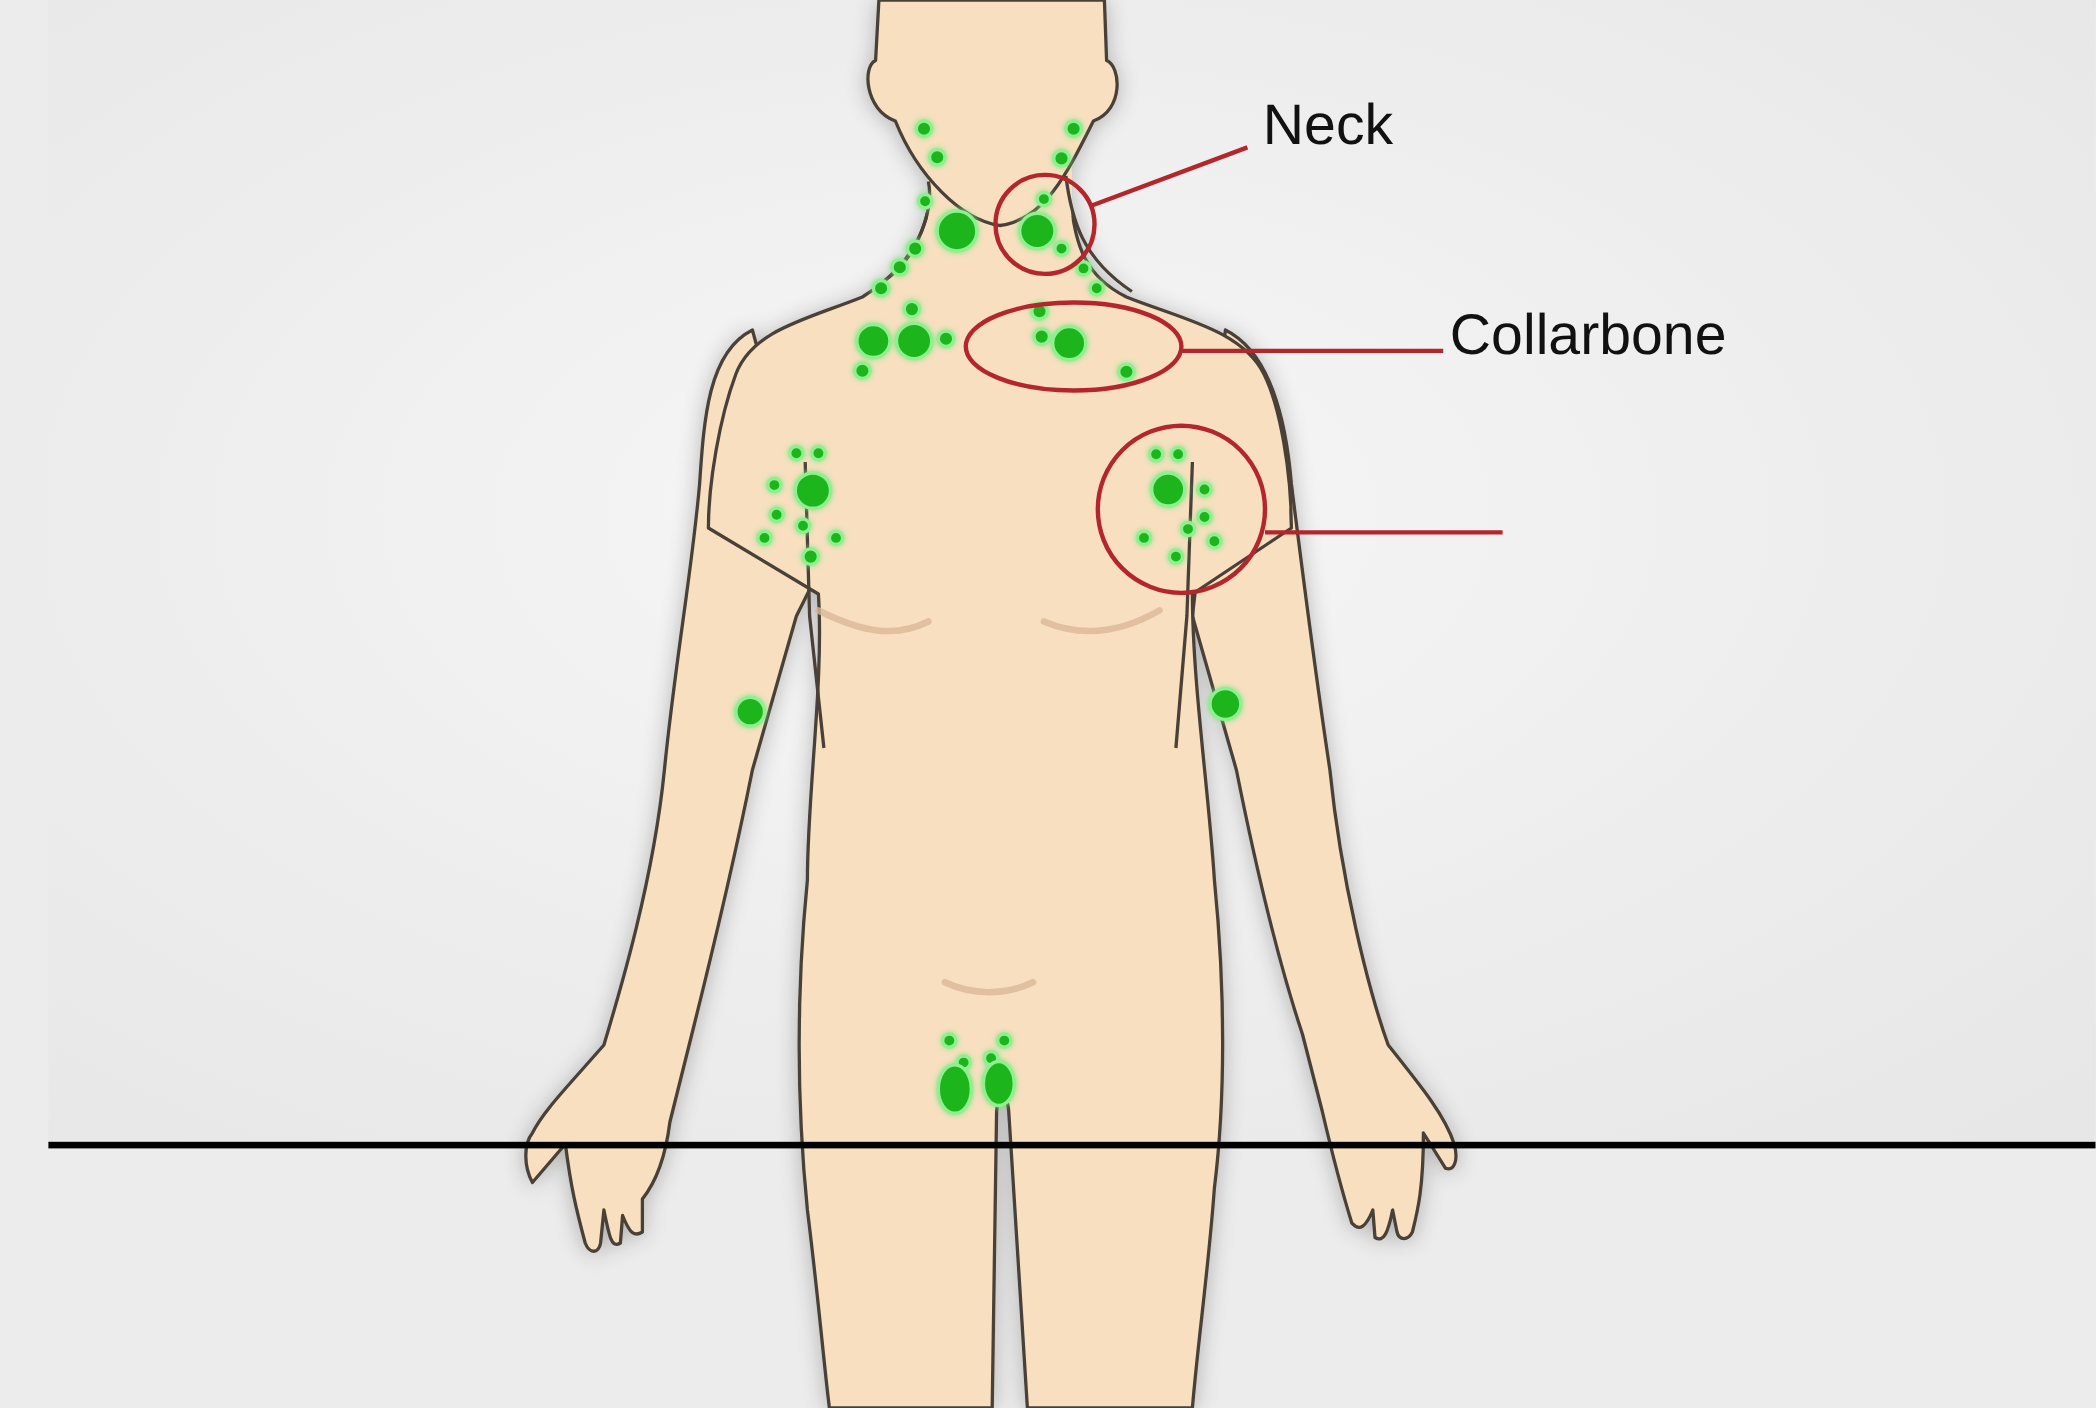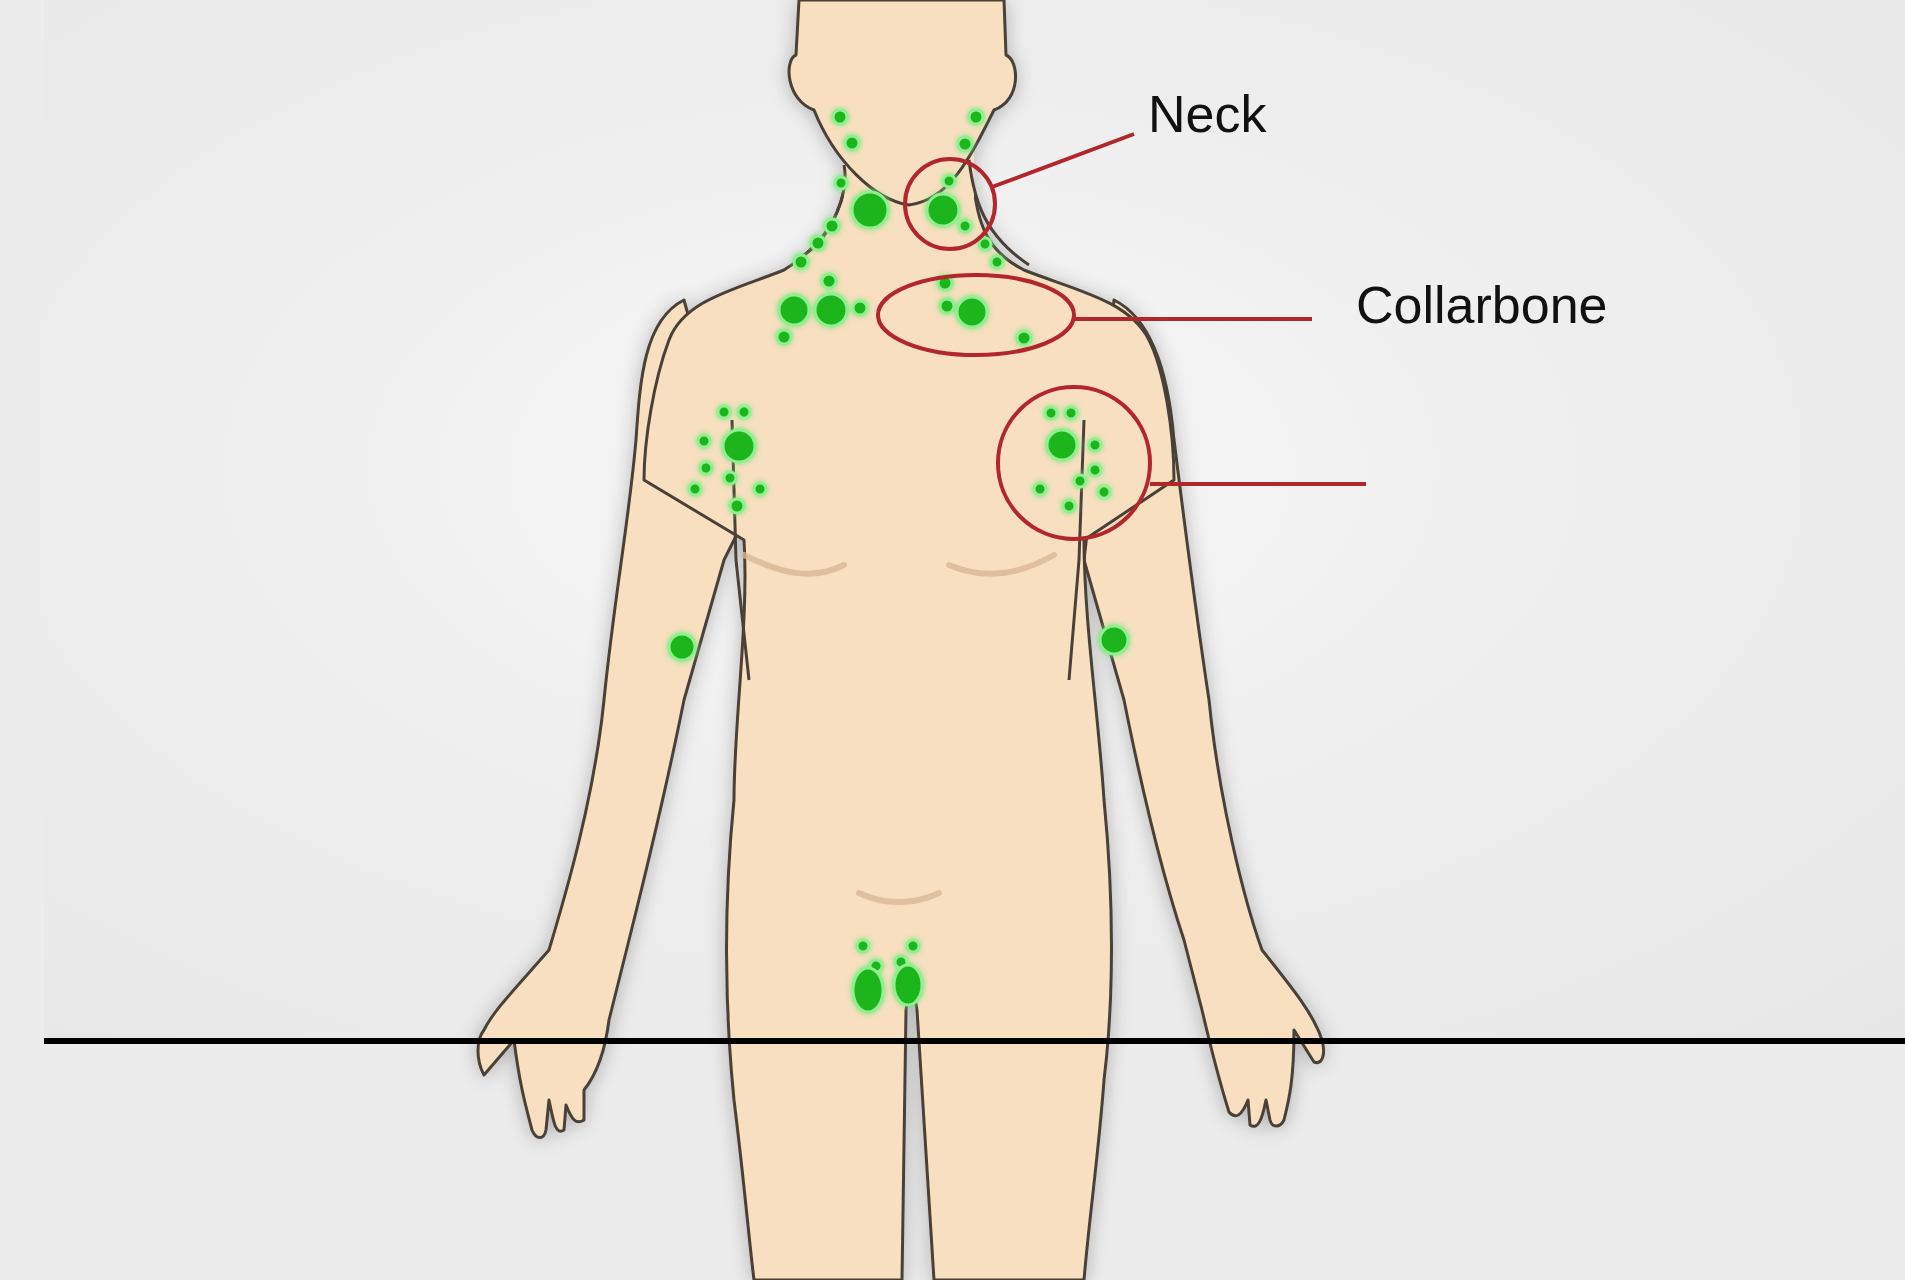--- a/index.html
+++ b/index.html
@@ -124,16 +124,16 @@
       <circle cx="906" cy="204" r="45"></circle>
       <line x1="948" y1="187" x2="1090" y2="134"></line>
       <ellipse cx="932" cy="315" rx="98" ry="40"></ellipse>
       <line x1="1030" y1="319" x2="1268" y2="319"></line>
       <circle cx="1030" cy="463" r="76"></circle>
       <line x1="1106" y1="484" x2="1322" y2="484"></line>
     </g>
   </svg>
 
   <div class="label" style="left:1104px;top:84px;">Neck</div>
-  <div class="label" style="left:1312px;top:275px;">Collarbone</div>
+  <div class="label" style="left:1274px;top:275px;">Collarbone</div>
 
   <div class="bottom-bar"></div>
 </div>
 
 </body></html>

